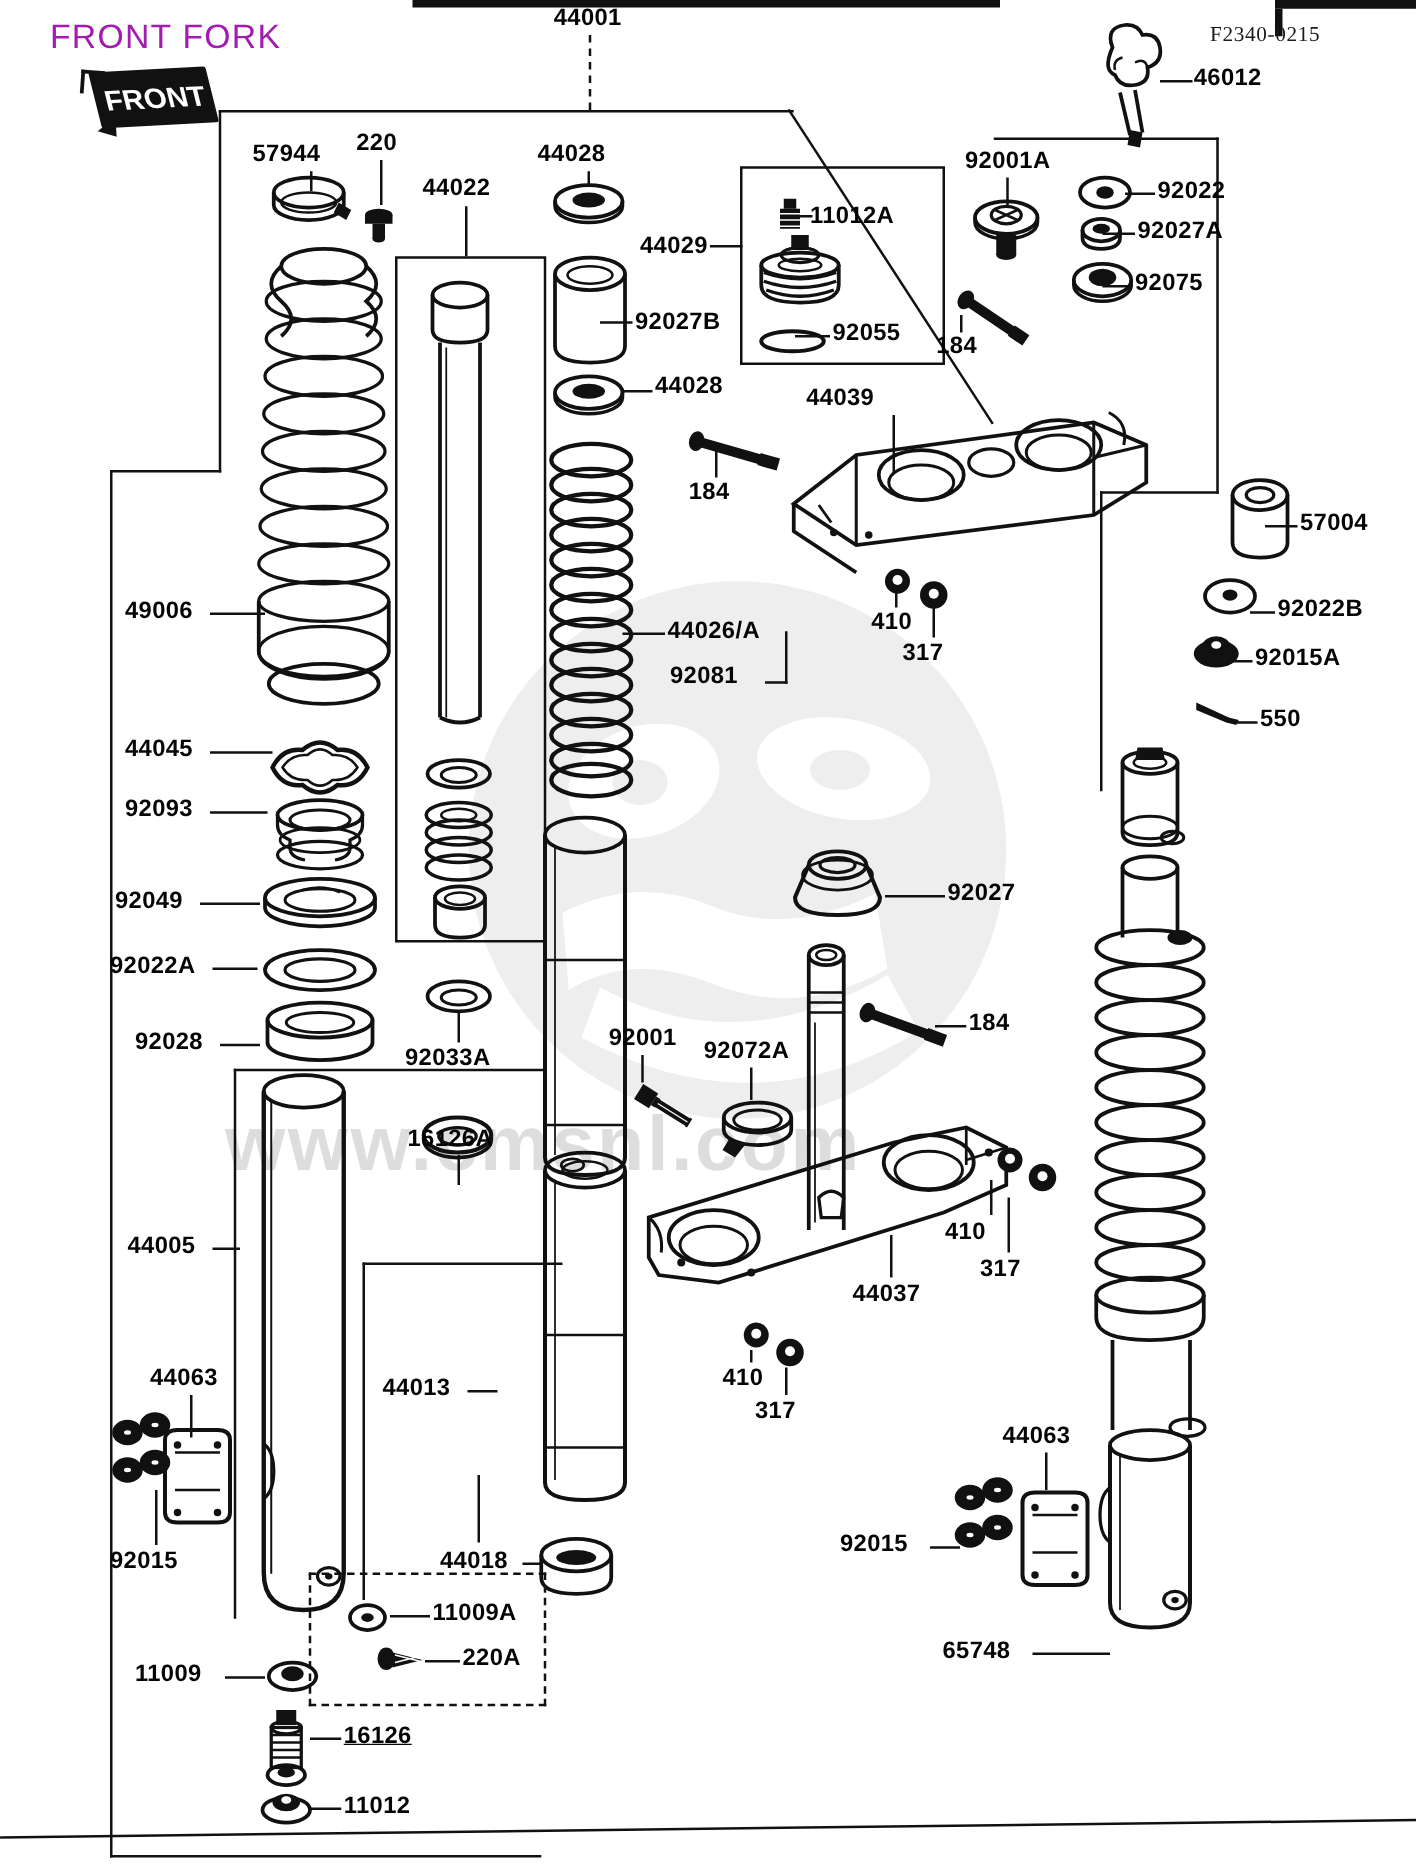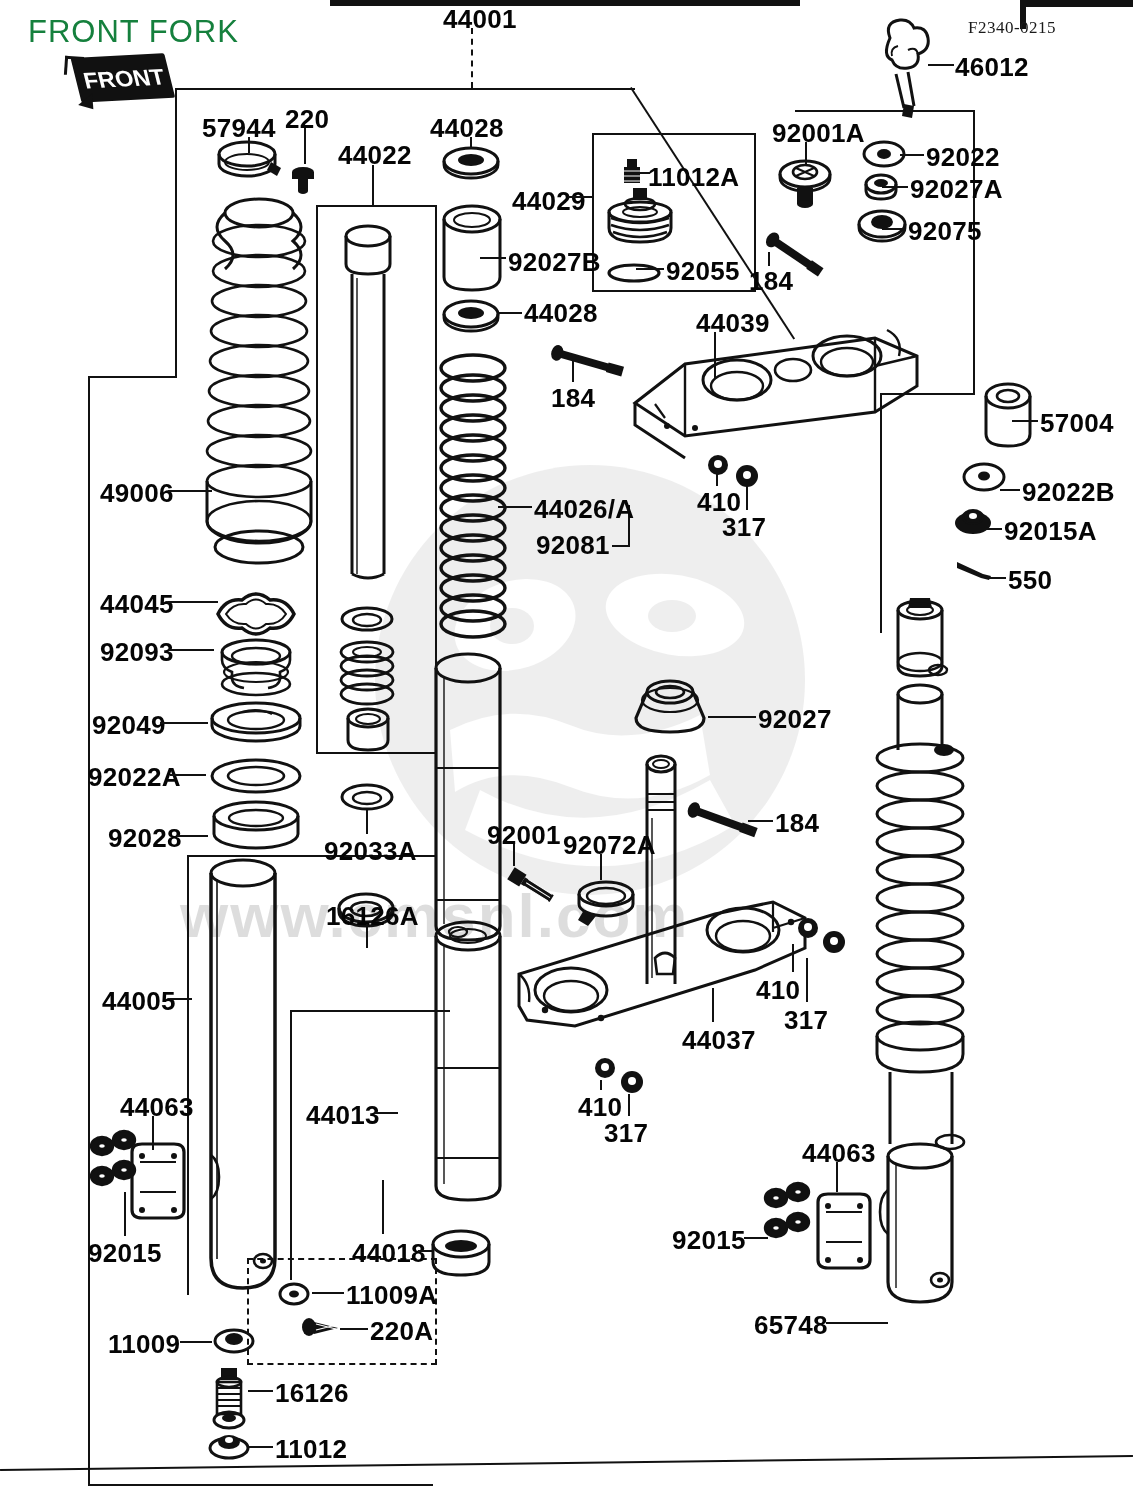--- a/index.html
+++ b/index.html
@@ -12,22 +12,22 @@
     width:1133px;
     height:1500px;
     background:#ffffff;
     overflow:hidden;
   }
   
   .topbar{position:absolute;background:#111;}
 
   
   #page-title{
-    position:absolute;left:28px;top:14px;
-    font-size:31px;letter-spacing:1px;color:#15803d;
+    position:absolute;left:40px;top:14px;
+    font-size:27px;letter-spacing:1px;color:#a21caf;
     white-space:nowrap;
   }
   #doc-code{
     position:absolute;left:968px;top:18px;
     font-size:17px;color:#1a1a1a;letter-spacing:.5px;
     font-family:"Liberation Serif", serif;
     white-space:nowrap;
   }
   
   #front-badge{
@@ -76,21 +76,21 @@
   .gline{position:absolute;background:#111;}
   .gline.h{height:2px;}
   .gline.v{width:2px;}
   .dashv{
     position:absolute;width:0;border-left:2px dashed #111;
   }
 
   
   .lbl{
     position:absolute;
-    font-size:26px;font-weight:bold;color:#050505;
+    font-size:19px;font-weight:bold;color:#050505;
     white-space:nowrap;letter-spacing:.3px;
     font-family:"Liberation Sans", sans-serif;
   }
   
   .lead{position:absolute;background:#111;}
   .lead.h{height:2px;}
   .lead.v{width:2px;}
 
   
   .part{position:absolute;}
@@ -808,21 +808,21 @@
 
   <div class="lbl" style="left:910px;top:174px;">92027A</div>
   <div class="lead h" style="left:882px;top:186px;width:26px;"></div>
 
   <div class="lbl" style="left:908px;top:216px;">92075</div>
   <div class="lead h" style="left:882px;top:228px;width:24px;"></div>
 
   <div class="lbl" style="left:749px;top:266px;">184</div>
   <div class="lead v" style="left:768px;top:252px;height:14px;"></div>
 
-  <div class="lbl" style="left:696px;top:308px;">44039</div>
+  <div class="lbl" style="left:645px;top:308px;">44039</div>
   <div class="lead v" style="left:714px;top:332px;height:46px;"></div>
 
   <div class="lbl" style="left:551px;top:383px;">184</div>
   <div class="lead v" style="left:572px;top:358px;height:24px;"></div>
 
   <div class="lbl" style="left:1040px;top:408px;">57004</div>
   <div class="lead h" style="left:1012px;top:420px;width:26px;"></div>
 
   <div class="lbl" style="left:1022px;top:477px;">92022B</div>
   <div class="lead h" style="left:1000px;top:489px;width:20px;"></div>
@@ -905,21 +905,21 @@
 
   <div class="lbl" style="left:120px;top:1092px;">44063</div>
   <div class="lead v" style="left:152px;top:1116px;height:34px;"></div>
 
   <div class="lbl" style="left:88px;top:1238px;">92015</div>
   <div class="lead v" style="left:124px;top:1192px;height:44px;"></div>
 
   <div class="lbl" style="left:108px;top:1329px;">11009</div>
   <div class="lead h" style="left:180px;top:1341px;width:32px;"></div>
 
-  <div class="lbl" style="left:275px;top:1378px;">16126</div>
+  <div class="lbl" style="left:275px;top:1378px;text-decoration:underline;">16126</div>
   <div class="lead h" style="left:248px;top:1390px;width:25px;"></div>
 
   <div class="lbl" style="left:275px;top:1434px;">11012</div>
   <div class="lead h" style="left:248px;top:1446px;width:25px;"></div>
 
   <div class="lbl" style="left:352px;top:1238px;">44018</div>
   <div class="lead h" style="left:418px;top:1250px;width:14px;"></div>
   <div class="lead v" style="left:382px;top:1180px;height:54px;"></div>
 
   <div class="lbl" style="left:346px;top:1280px;">11009A</div>

